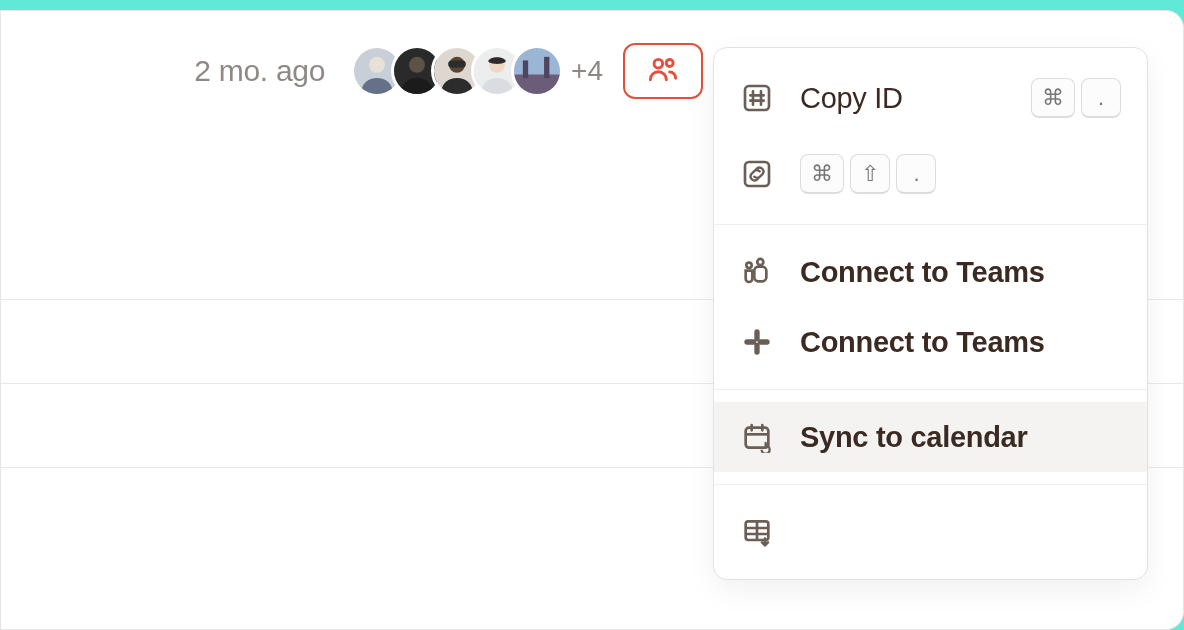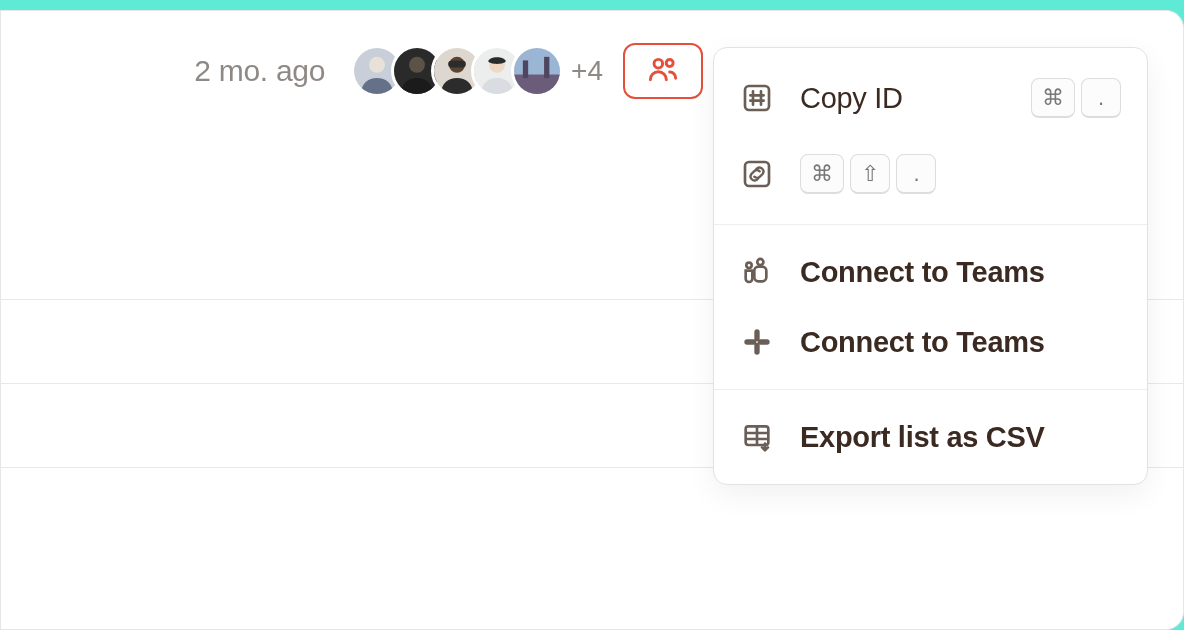--- a/index.html
+++ b/index.html
@@ -277,27 +277,36 @@
           <div class="menu-item">
             <span class="menu-icon">
               <svg viewBox="0 0 24 24">
                 <use href="#icon-slack"></use>
               </svg>
             </span>
             <span class="menu-label">Connect to Teams</span>
           </div>
         </div>
         <div class="menu-group menu-divider">
+          <div class="menu-item hovered">
+            <span class="menu-icon">
+              <svg viewBox="0 0 24 24">
+                <use href="#icon-calendar-sync"></use>
+              </svg>
+            </span>
+            <span class="menu-label">Sync to calendar</span>
+          </div>
+        </div>
+        <div class="menu-group menu-divider">
           <div class="menu-item">
             <span class="menu-icon">
               <svg viewBox="0 0 24 24">
                 <use href="#icon-csv"></use>
               </svg>
             </span>
-            <span class="menu-label">Export list as CSV</span>
           </div>
         </div>
       </div>
 
   </div>
 </div>
 
 <svg width="0" height="0" style="position:absolute">
   <defs>
     <g id="icon-hash">

